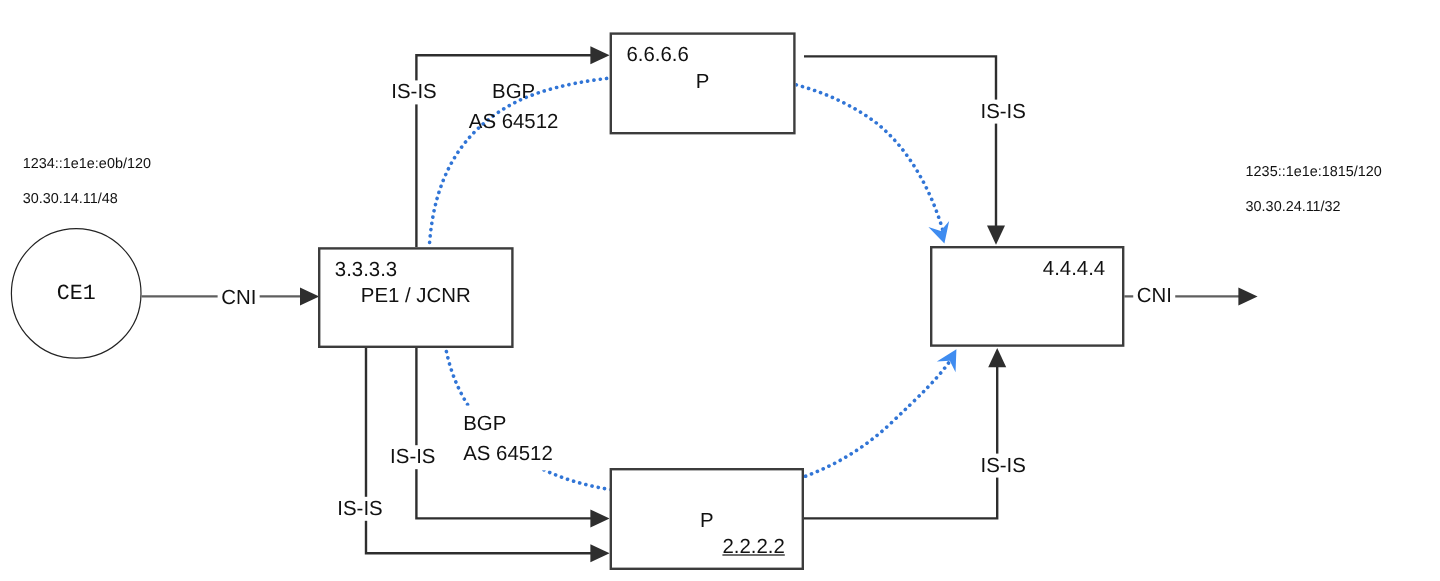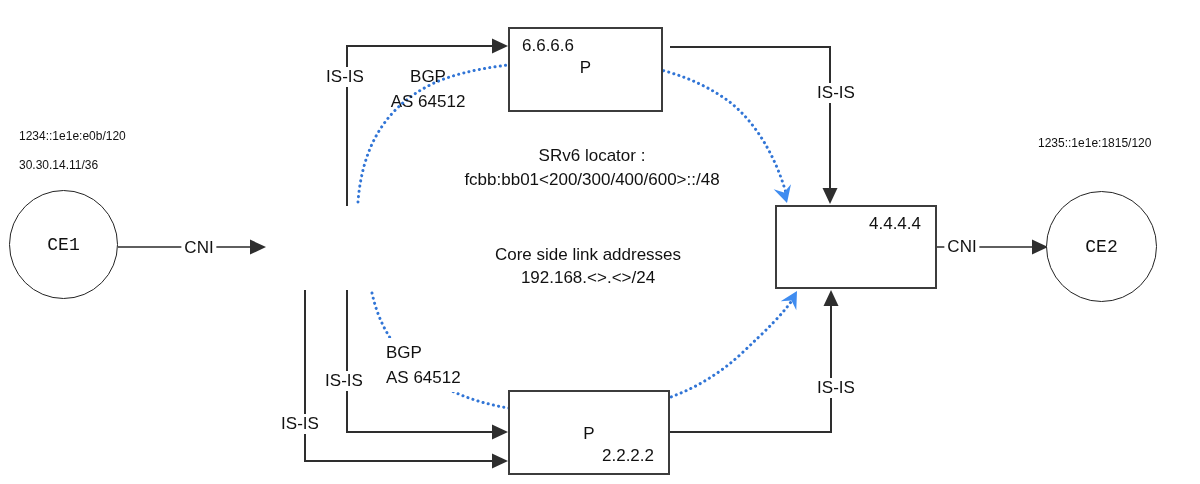--- a/index.html
+++ b/index.html
@@ -26,21 +26,21 @@
   .circle{border:1.5px solid #232323;border-radius:50%;display:flex;align-items:center;justify-content:center;font-size:18px;font-family:Liberation Mono, monospace;}
 
   .box .ip-left{padding:7px 0 0 12px;text-align:left;}
   .box .ip-right{padding:7px 14px 0 0;text-align:right;}
   .box .nm-center{text-align:center;padding-top:2px;}
 
   #pe1{left:265px;top:206px;width:163px;height:84px;}
   #ptop{left:508px;top:3px;width:155px;height:85px;margin-top:24px;}
   #pbottom{left:508px;top:390px;width:162px;height:85px;justify-content:flex-end;padding-bottom:7px;}
   #pbottom .nm-center{padding-top:0;}
-  #pbottom .ip-right{padding-top:2px;}
+  #pbottom .ip-right{padding-top:2px;text-decoration:underline;}
   #pe2{left:750px;top:205px;width:162px;height:84px;margin-left:25px;}
   #ce1{left:9px;top:190px;width:109px;height:109px;}
   #ce2{left:1046px;top:191px;width:111px;height:111px;}
 
   .lbl{position:absolute;font-size:17px;background:#fff;padding:0 3px;transform:translate(-50%,-50%);white-space:nowrap;line-height:20px;}
   .annot{position:absolute;font-size:12px;line-height:29px;white-space:nowrap;}
   .center-note{position:absolute;text-align:center;font-size:17px;white-space:nowrap;}
   #srv6{left:400px;top:144px;width:384px;line-height:24px;}
   #core{left:398px;top:243px;width:380px;line-height:23px;}
   #bgp-top{left:381px;top:64px;width:94px;text-align:center;position:absolute;font-size:17px;line-height:25px;}
@@ -87,66 +87,60 @@
     <path class="bgp-arrow" d="M0,0 L-9,17 L0,11 L9,17 Z" transform="translate(787,203) rotate(164)"></path>
 
     <path class="bgp" d="M372,293 C380,330 401,364 448,389 C489,410 540,414 592,412 C650,410 701,391 741,354 C765,331 785,313 796,294"></path>
     <path class="bgp-arrow" d="M0,0 L-9,17 L0,11 L9,17 Z" transform="translate(797,291) rotate(30)"></path>
   </svg>
 
   <div class="node circle" id="ce1">
     <span>CE1</span>
   </div>
 
+  <div class="node box" id="pe1">
+    <div class="ip-left">3.3.3.3</div>
+    <div class="nm-center">PE1 / JCNR</div>
+  </div>
 
   <div class="node box" id="ptop">
     <div class="ip-left">6.6.6.6</div>
     <div class="nm-center">P</div>
   </div>
 
   <div class="node box" id="pbottom">
     <div class="nm-center">P</div>
     <div class="ip-right">2.2.2.2</div>
   </div>
 
   <div class="node box" id="pe2">
     <div class="ip-right">4.4.4.4</div>
   </div>
 
-  <div class="node circle" id="ce2">
-    <span>CE2</span>
-  </div>
 
   <div class="annot" id="ce1-annot">
     <div>1234::1e1e:e0b/120</div>
-    <div>30.30.14.11/36</div>
+    <div>30.30.14.11/48</div>
   </div>
   <div class="annot" id="ce2-annot">
     <div>1235::1e1e:1815/120</div>
+    <div>30.30.24.11/32</div>
   </div>
 
   <div class="lbl" id="lbl-isis-1">IS-IS</div>
   <div class="lbl" id="lbl-isis-2">IS-IS</div>
   <div class="lbl" id="lbl-isis-3">IS-IS</div>
   <div class="lbl" id="lbl-isis-4">IS-IS</div>
   <div class="lbl" id="lbl-isis-5">IS-IS</div>
   <div class="lbl" id="lbl-cni-left">CNI</div>
   <div class="lbl" id="lbl-cni-right">CNI</div>
 
   <div id="bgp-top">
     <div>BGP</div>
     <div>AS 64512</div>
   </div>
   <div id="bgp-bottom">
     <div>BGP</div>
     <div>AS 64512</div>
   </div>
 
-  <div class="center-note" id="srv6">
-    <div>SRv6 locator :</div>
-    <div>fcbb:bb01&lt;200/300/400/600&gt;::/48</div>
-  </div>
-  <div class="center-note" id="core">
-    <div>Core side link addresses</div>
-    <div>192.168.&lt;&gt;.&lt;&gt;/24</div>
-  </div>
 
 </div>
 
 </body></html>

